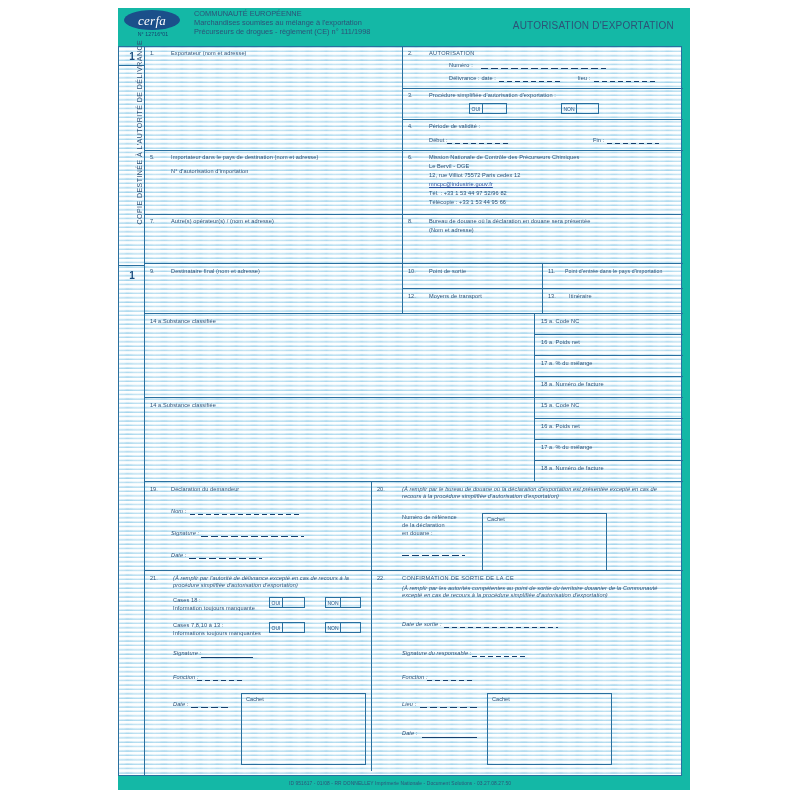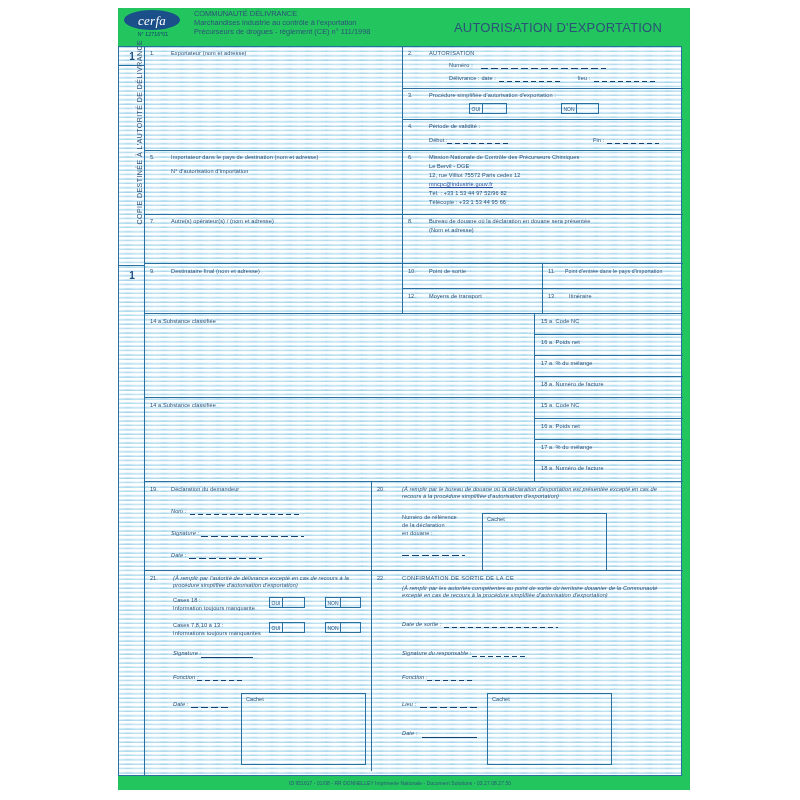--- a/index.html
+++ b/index.html
@@ -10,21 +10,21 @@
     overflow:hidden;
   }
   #page{
     position:absolute;left:0;top:0;width:800px;height:800px;
     background:#fff;
   }
   
   .sheet{
     position:absolute;
     left:118px;top:8px;width:572px;height:782px;
-    background:#22c55e;
+    background:#14b8a6;
   }
   
   .guilloche{
     position:absolute;inset:0;
     background-color:#dbeef8;
     background-image:
       repeating-linear-gradient(0deg,
         rgba(255,255,255,.95) 0px,
         rgba(255,255,255,.95) 1px,
         rgba(125,196,228,.55) 1.6px,
@@ -56,21 +56,21 @@
     color:#fff;font-family:"Liberation Serif", serif;font-style:italic;
     font-size:13px;letter-spacing:.3px;line-height:1;
   }
   .cerfa-num{
     position:absolute;left:2px;top:23px;width:66px;
     font-size:5.2px;color:#16406e;letter-spacing:.1px;text-align:center;
   }
   .head-lines{position:absolute;left:76px;top:1px;color:#2b4f74;}
   .head-lines div{font-size:7.4px;line-height:9.2px;color:#2d5278;white-space:nowrap;}
   .doc-title{
-    position:absolute;right:20px;top:12px;font-size:13px;color:#2d5278;
+    position:absolute;right:8px;top:12px;font-size:10px;color:#2d5278;
     letter-spacing:.2px;
     margin-left:47px;
   }
 
   
   .form{
     position:absolute;left:0px;top:38px;width:564px;height:730px;
     border:1px solid #2a6f9e;
     box-sizing:border-box;
   }
@@ -145,22 +145,22 @@
 
 <div id="page">
  <div class="sheet">
 
   <div class="header">
     <div class="cerfa-logo">
       <span>cerfa</span>
     </div>
     <div class="cerfa-num">N° 12716*01</div>
     <div class="head-lines">
-      <div>COMMUNAUTÉ DÉLIVRANCE</div>
-      <div>Marchandises industrie au contrôle à l'exportation</div>
+      <div>COMMUNAUTÉ EUROPÉENNE</div>
+      <div>Marchandises soumises au mélange à l'exportation</div>
       <div>Précurseurs de drogues - règlement (CE) n° 111/1998</div>
     </div>
     <div class="doc-title">AUTORISATION D'EXPORTATION</div>
   </div>
 
   <div class="form">
     <div class="guilloche"></div>
 
     <div class="spine">
       <div class="cnum top">1</div>

